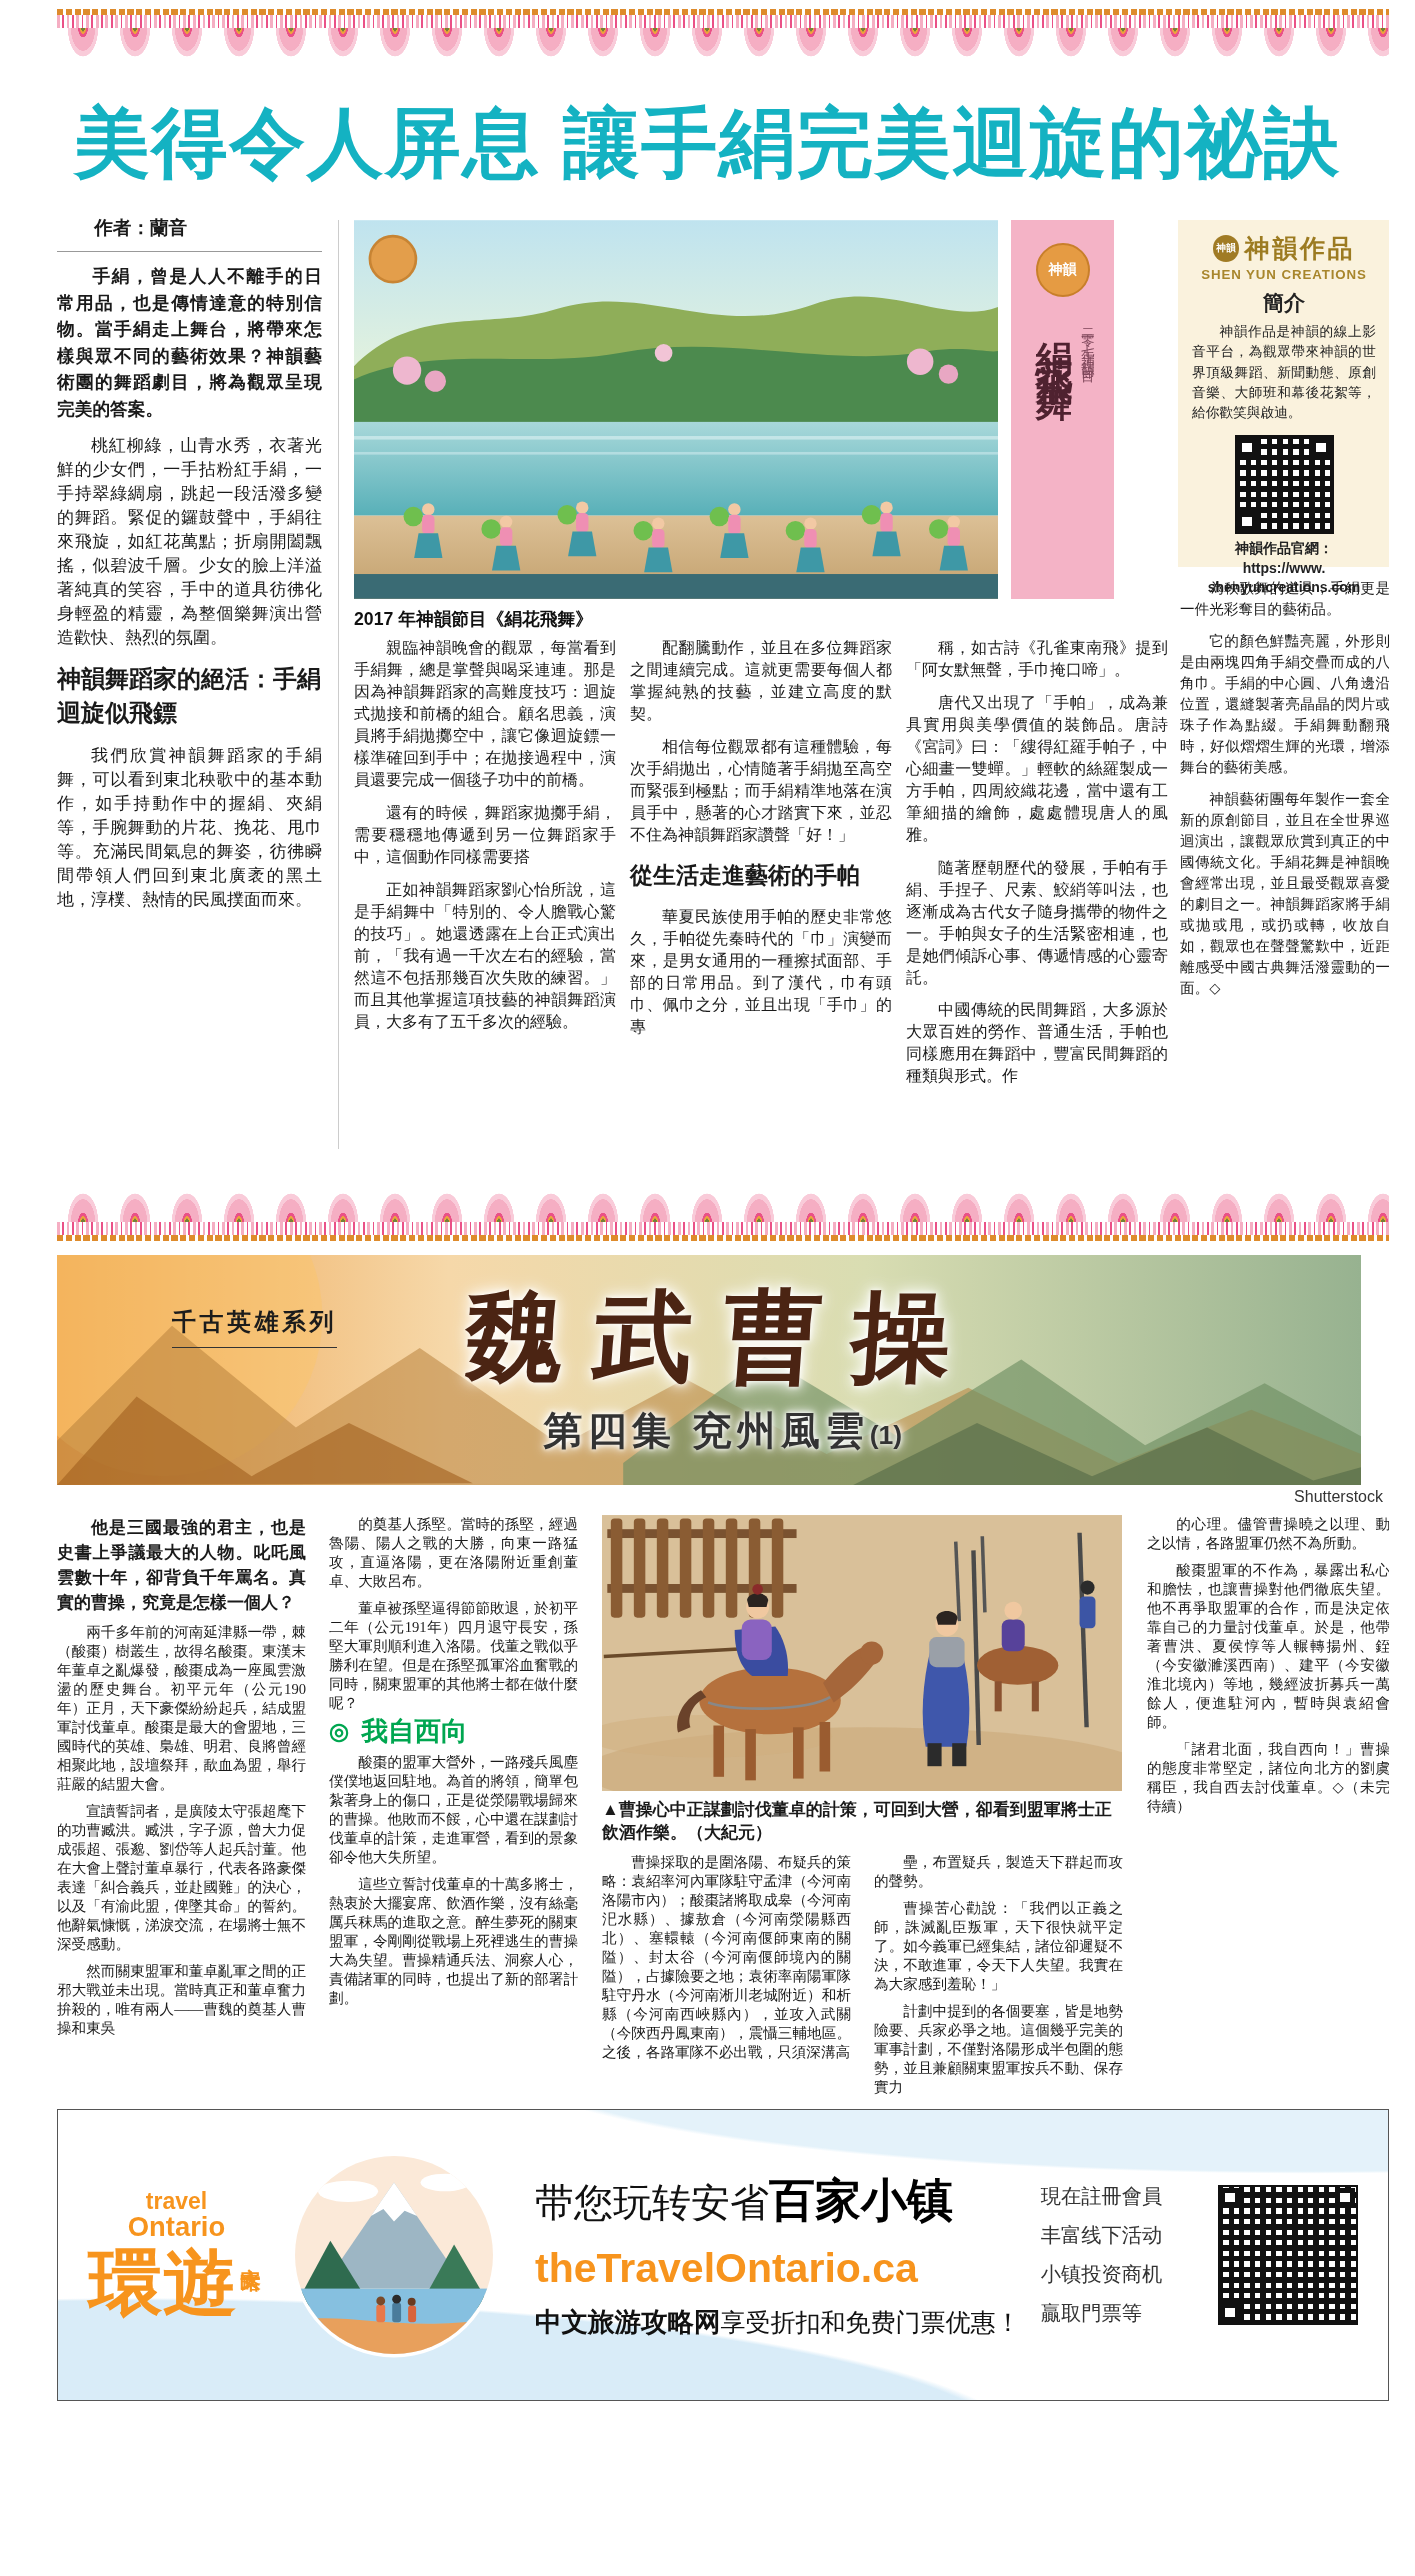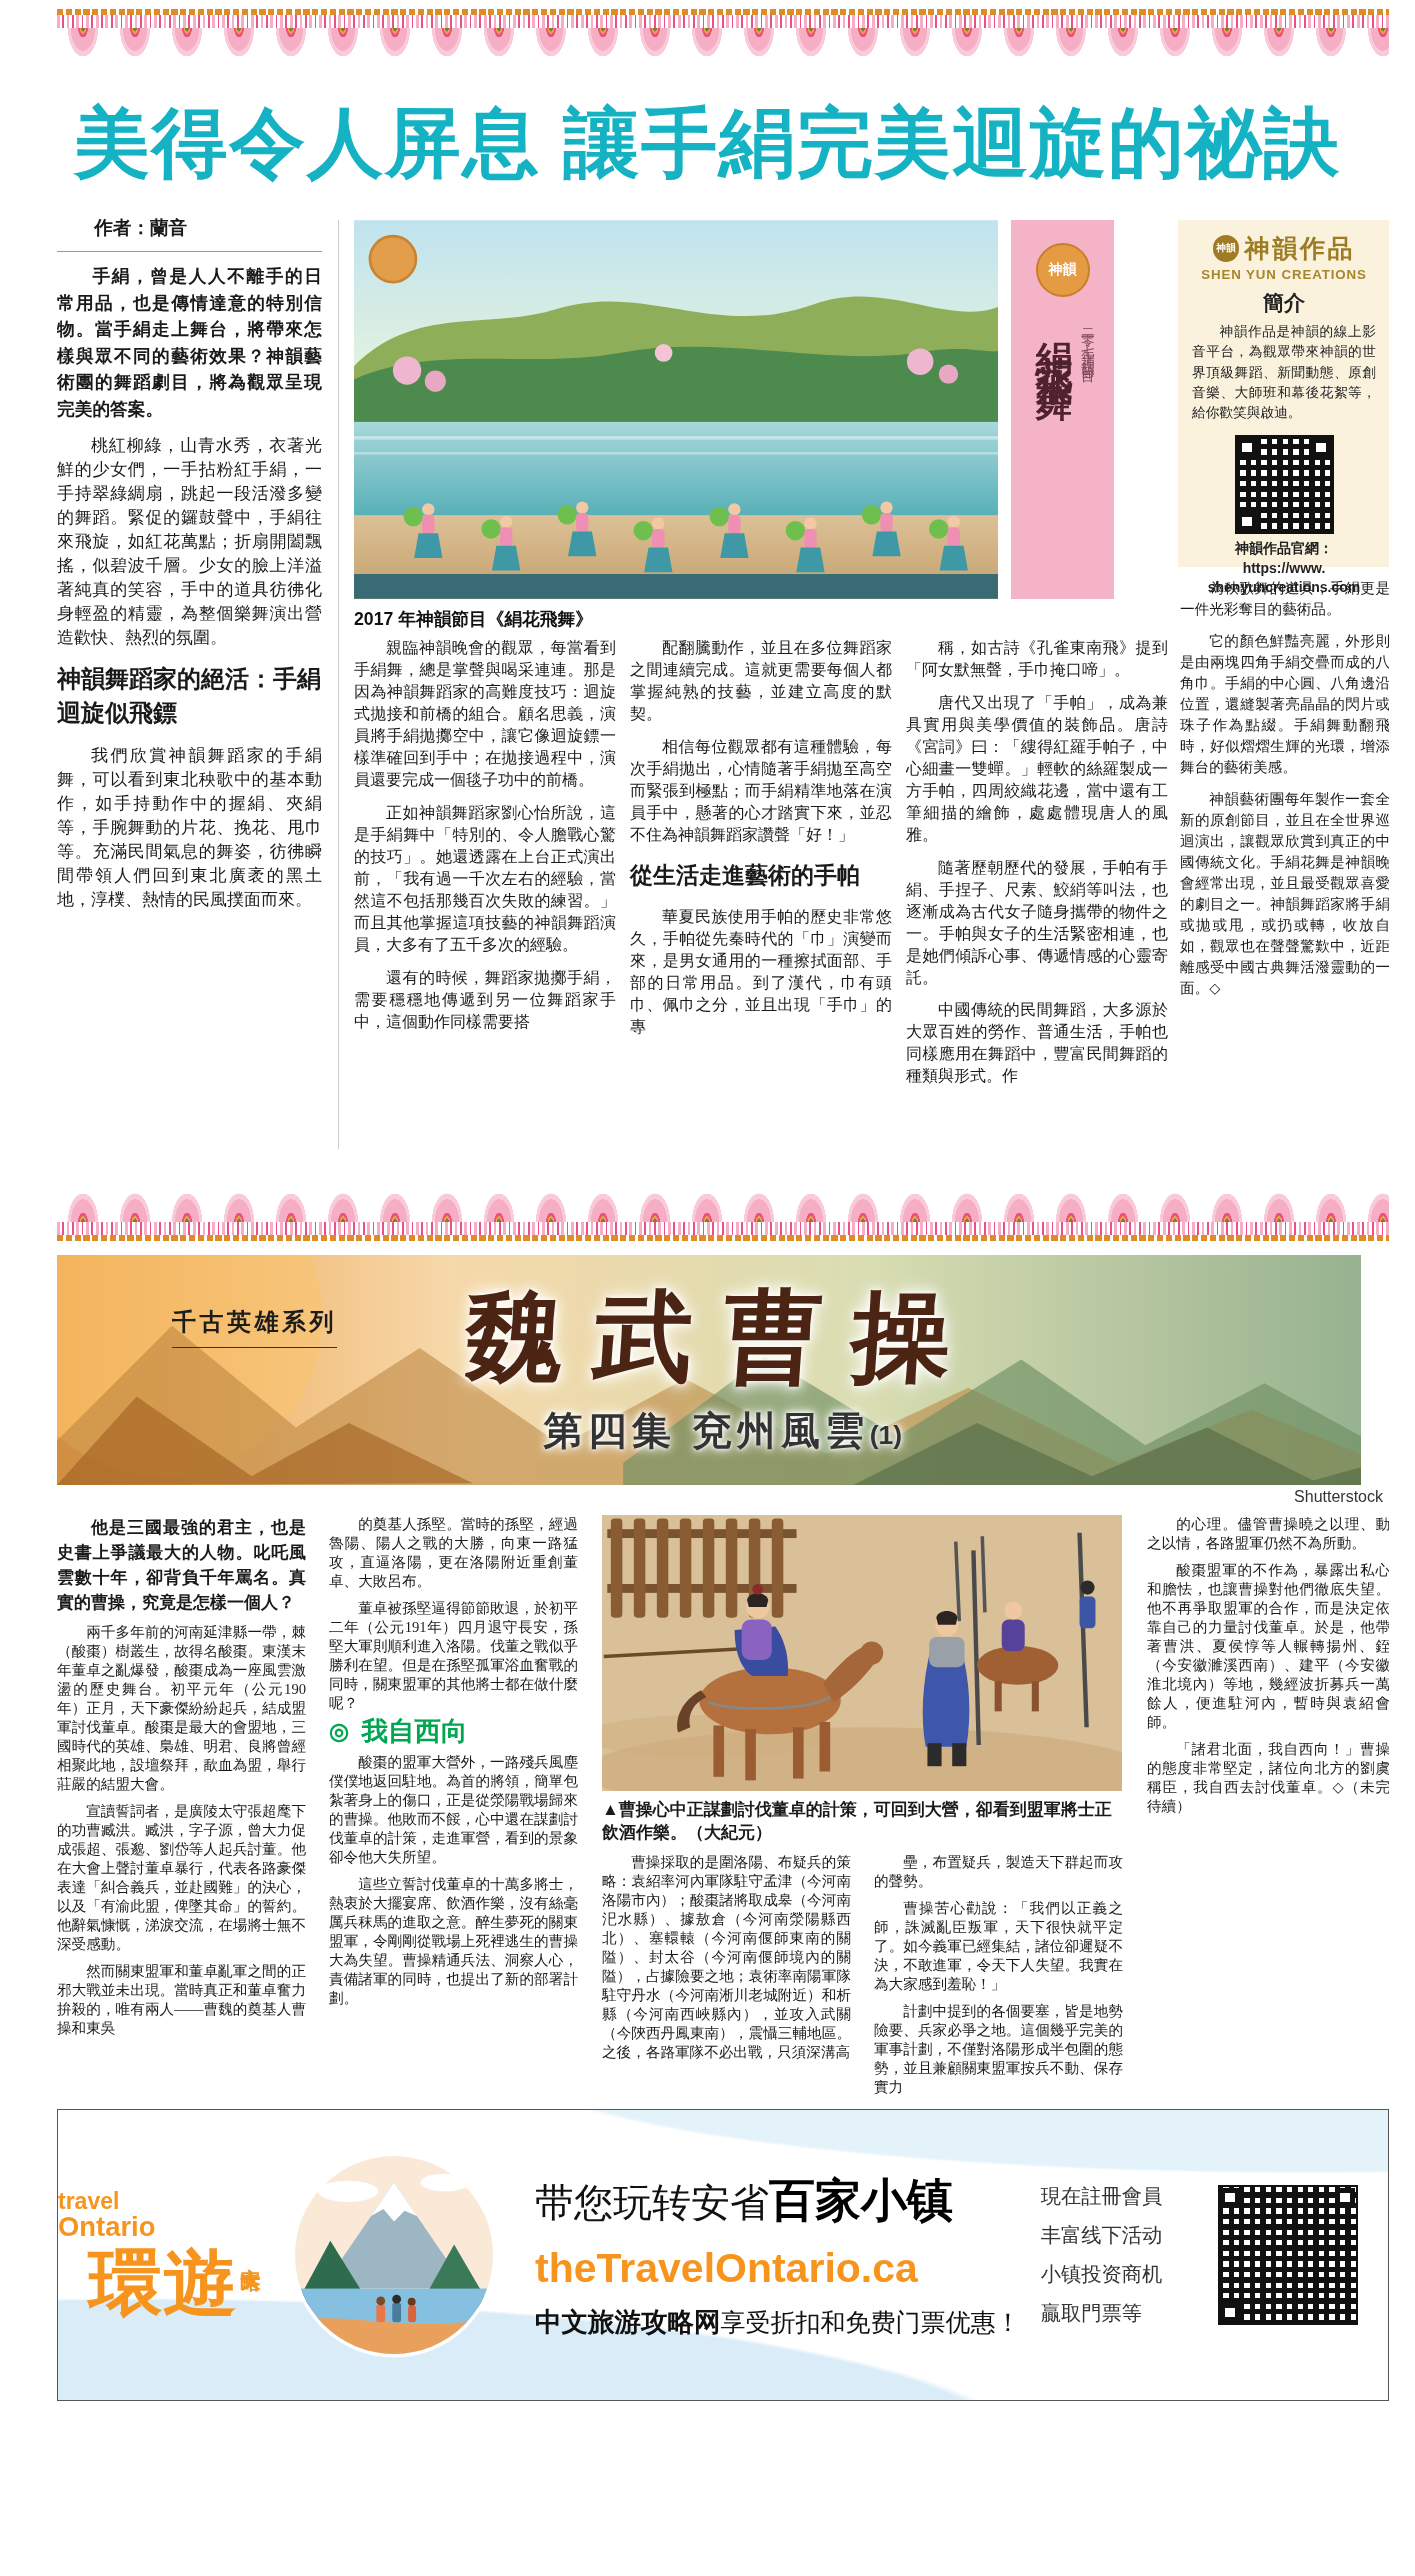--- a/index.html
+++ b/index.html
@@ -98,21 +98,21 @@
   .a2-caption{position:absolute;left:545px;top:283px;width:520px;font-family:"Liberation Sans",sans-serif;
               font-weight:bold;font-size:17px;line-height:23px;}
   .gr-head{font-family:"Liberation Sans",sans-serif;font-weight:bold;font-size:26.5px;color:#00a650;
            margin:8.8px 0 12.4px;text-indent:0;display:flex;align-items:center;gap:12.4px;}
   .gr-icon{font-size:23px;color:#00a650;}
   
   .ad{position:relative;margin:14px 26.5px 0 57px;height:292px;border:0.9px solid #555;box-sizing:border-box;
       background:radial-gradient(120% 95% at 6% 118%,#d9ecf8 0 55%,rgba(0,0,0,0) 56%),
                  radial-gradient(130% 85% at 94% -18%,#e4f2fa 0 46%,rgba(0,0,0,0) 47%),#fff;
       display:flex;align-items:center;font-family:"Liberation Sans",sans-serif;}
-  .ad-brand{width:237px;color:#f7941d;}
+  .ad-brand{width:237px;text-align:center;color:#f7941d;}
   .ad-brand .t1{font-weight:bold;font-size:23px;line-height:23px;}
   .ad-brand .t2{font-weight:bold;font-size:27.4px;line-height:28px;}
   .ad-brand-row{display:flex;justify-content:center;align-items:flex-start;margin-top:5.3px;}
   .ad-cn{font-weight:bold;font-size:74px;line-height:74px;}
   .ad-vert{writing-mode:vertical-rl;font-weight:bold;font-size:20.3px;letter-spacing:1.8px;margin-top:5.3px;}
   .ad-circle{width:198px;height:198px;border-radius:50%;overflow:hidden;flex:0 0 auto;box-shadow:0 0 0 3.5px #fff;}
   .ad-mid{flex:1;padding-left:42px;}
   .ad-h1{font-size:39px;color:#111;}
   .ad-h1 b{font-size:46px;color:#000;}
   .ad-url{font-weight:bold;font-size:41px;color:#f7941d;margin:12.4px 0;}
@@ -252,22 +252,22 @@
       </div>
       <div class="sb-site">
         <div>神韻作品官網：</div>
         <div>https://www.</div>
         <div>shenyuncreations.com</div>
       </div>
     </div>
 
     <div class="a1col c2">
       <p>親臨神韻晚會的觀眾，每當看到手絹舞，總是掌聲與喝采連連。那是因為神韻舞蹈家的高難度技巧：迴旋式拋接和前橋的組合。顧名思義，演員將手絹拋擲空中，讓它像迴旋鏢一樣準確回到手中；在拋接過程中，演員還要完成一個毯子功中的前橋。</p>
+      <p>還有的時候，舞蹈家拋擲手絹，需要穩穩地傳遞到另一位舞蹈家手中，這個動作同樣需要搭</p>
       <p>正如神韻舞蹈家劉心怡所說，這是手絹舞中「特別的、令人膽戰心驚的技巧」。她還透露在上台正式演出前，「我有過一千次左右的經驗，當然這不包括那幾百次失敗的練習。」而且其他掌握這項技藝的神韻舞蹈演員，大多有了五千多次的經驗。</p>
-      <p>還有的時候，舞蹈家拋擲手絹，需要穩穩地傳遞到另一位舞蹈家手中，這個動作同樣需要搭</p>
     </div>
     <div class="a1col c3">
       <p>配翻騰動作，並且在多位舞蹈家之間連續完成。這就更需要每個人都掌握純熟的技藝，並建立高度的默契。</p>
       <p>相信每位觀眾都有這種體驗，每次手絹拋出，心情隨著手絹拋至高空而緊張到極點；而手絹精準地落在演員手中，懸著的心才踏實下來，並忍不住為神韻舞蹈家讚聲「好！」</p>
       <div class="subhead">從生活走進藝術的手帕</div>
       <p>華夏民族使用手帕的歷史非常悠久，手帕從先秦時代的「巾」演變而來，是男女通用的一種擦拭面部、手部的日常用品。到了漢代，巾有頭巾、佩巾之分，並且出現「手巾」的專</p>
     </div>
     <div class="a1col c4">
       <p>稱，如古詩《孔雀東南飛》提到「阿女默無聲，手巾掩口啼」。</p>
       <p>唐代又出現了「手帕」，成為兼具實用與美學價值的裝飾品。唐詩《宮詞》曰：「縷得紅羅手帕子，中心細畫一雙蟬。」輕軟的絲羅製成一方手帕，四周絞織花邊，當中還有工筆細描的繪飾，處處體現唐人的風雅。</p>

